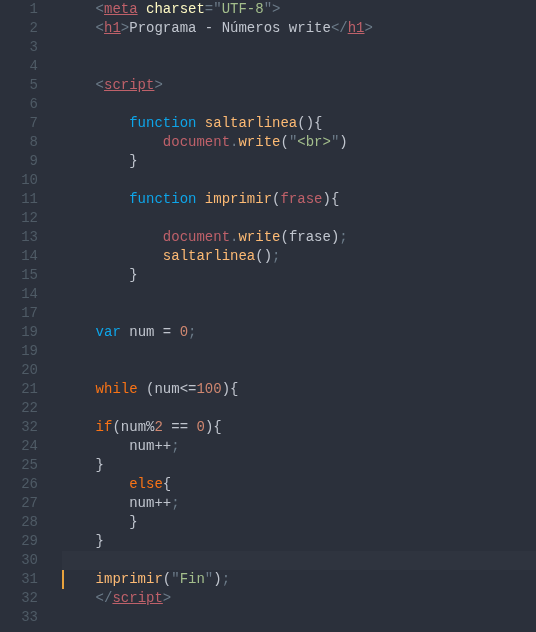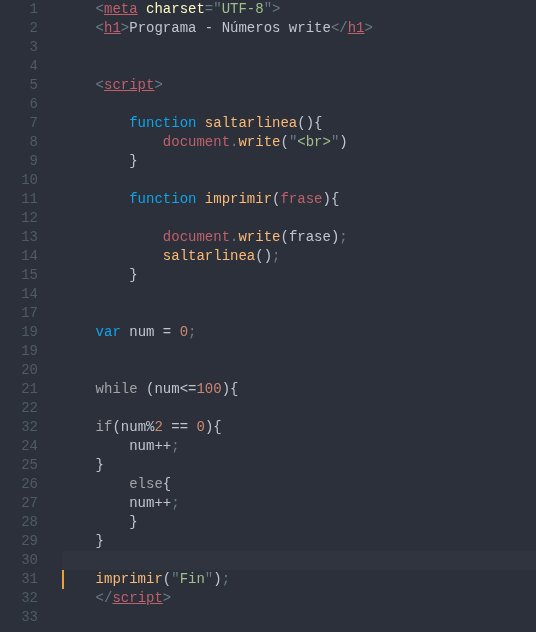--- a/index.html
+++ b/index.html
@@ -50,21 +50,21 @@
     left: 14px;
   }
   
   .t-punc  { color: #6b7a88; }
   .t-tag   { color: #bf616a; text-decoration: underline; }
   .t-attr  { color: #fef9c3; }
   .t-str   { color: #a3be8c; }
   .t-bracket { color: #c0c5ce; }
   .t-text  { color: #c0c5ce; }
   .t-kw    { color: #0ea5e9; }
-  .t-kw2   { color: #a3a3a3; }
+  .t-kw2   { color: #f97316; }
   .t-var   { color: #bf616a; }
   .t-fn    { color: #fdba74; }
   .t-op    { color: #c0c5ce; }
   .t-num   { color: #d08770; }
   .t-obj   { color: #bf616a; }
 </style>
 </head>
 <body>
 
 <div class="editor">

